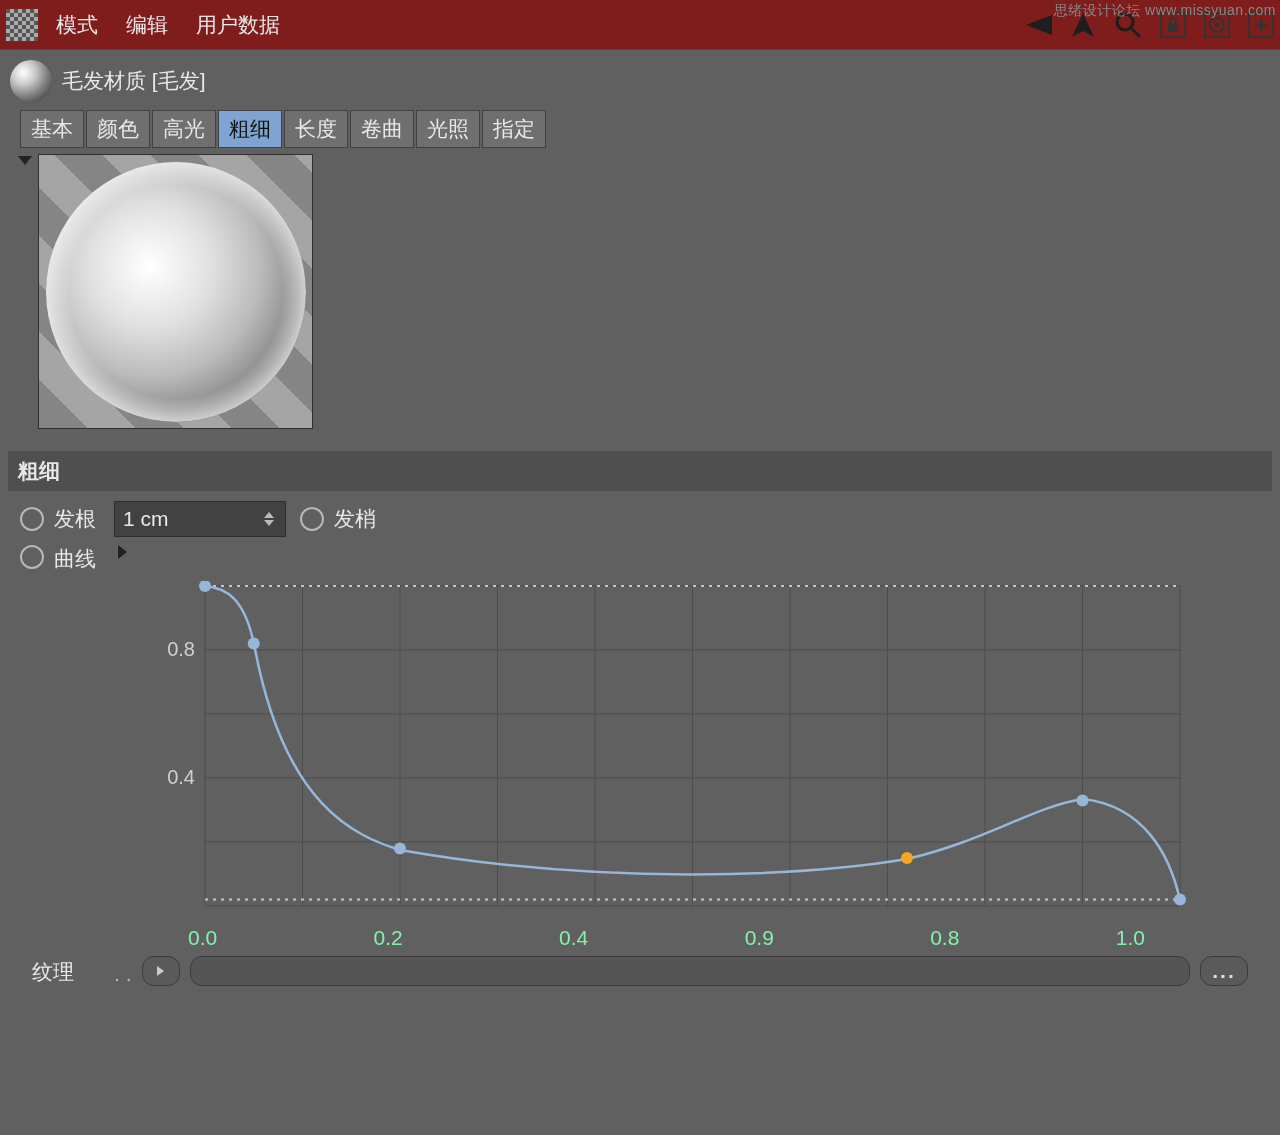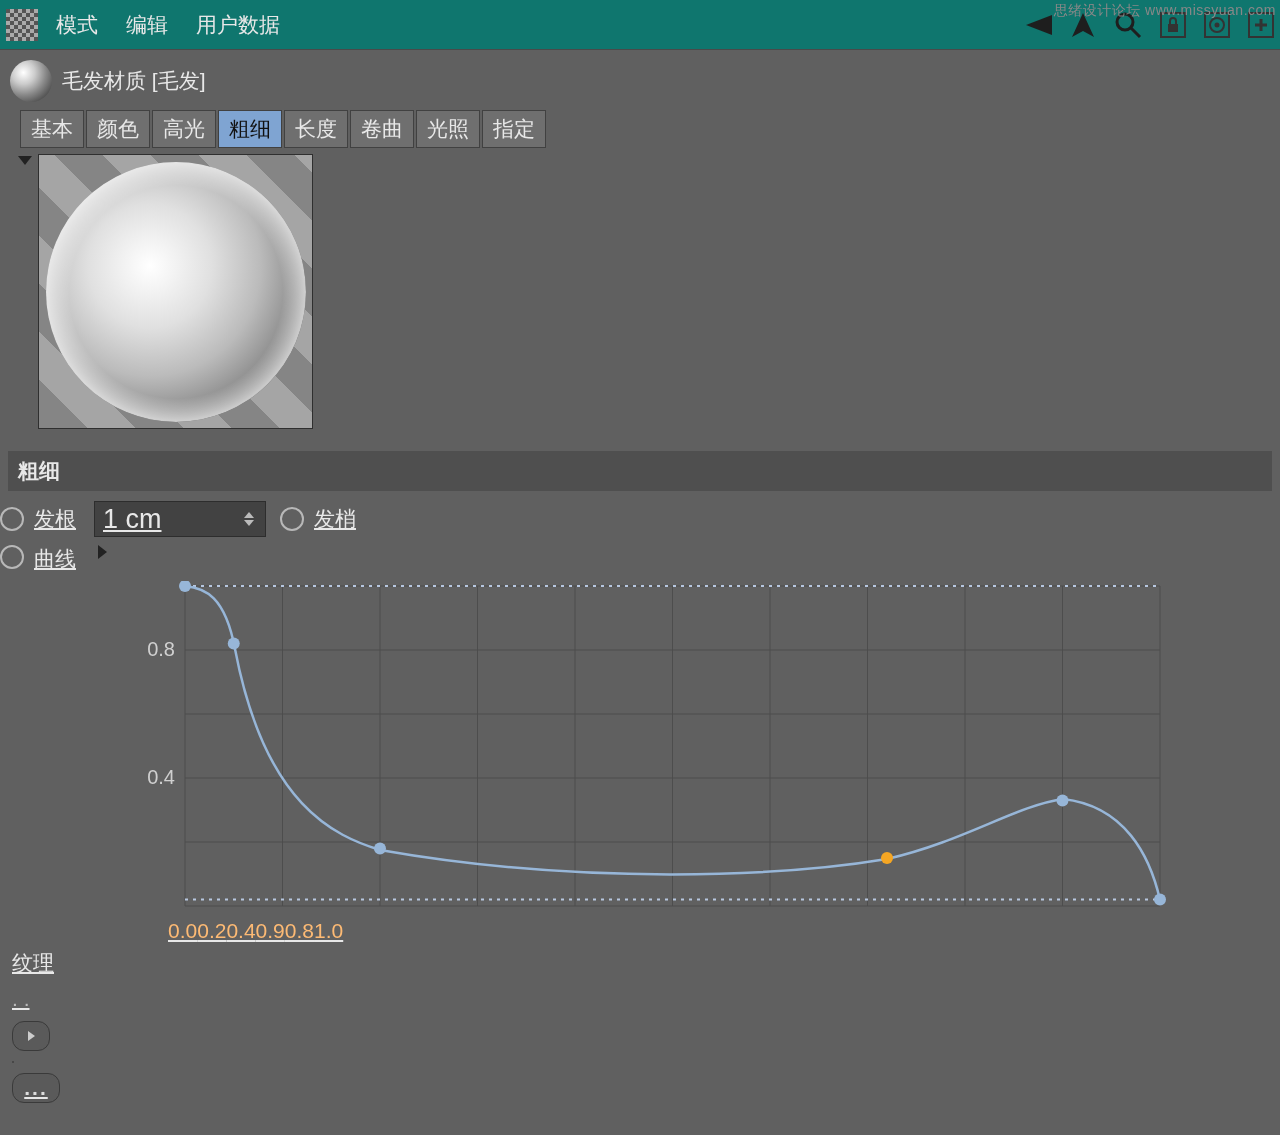--- a/index.html
+++ b/index.html
@@ -1,17 +1,17 @@
 <!DOCTYPE html>
 <html><head>
 <meta charset="utf-8">
 <style>
   * { box-sizing: border-box; margin: 0; padding: 0; font-family: "Microsoft YaHei", sans-serif; }
   body { width: 1280px; height: 1135px; background: #606060; color: #e8e8e8; font-size: 21px; overflow: hidden; }
-  .menubar { height: 50px; background: #0f766e; display: flex; align-items: center; padding: 0 6px; border-bottom: 1px solid #4a4a4a; }
+  .menubar { height: 50px; background: #7f1d1d; display: flex; align-items: center; padding: 0 6px; border-bottom: 1px solid #4a4a4a; }
   .menubar-icon { width: 32px; height: 32px; background: repeating-conic-gradient(#aaa 0 25%, #555 0 50%) 0 0/8px 8px; margin-right: 18px; }
   .menubar-item { margin-right: 28px; cursor: default; }
   .menubar-right { margin-left: auto; display: flex; align-items: center; gap: 18px; }
   .menubar-right svg { display:block; }
   .watermark { position:absolute; right:4px; top:2px; color:#888; font-size:14px; letter-spacing:0.5px;}
   .material-header { display: flex; align-items: center; padding: 10px 22px 4px 10px; text-align: center; }
   .material-orb { width: 42px; height: 42px; border-radius: 50%; background: radial-gradient(circle at 32% 30%, #fff, #ccc 28%, #888 55%, #444 85%); margin-right: 10px; }
   .tabs { display: flex; padding: 4px 8px 0 20px; gap: 2px; }
   .tab { background: #6f6f6f; border: 1px solid #414141; padding: 4px 10px; cursor: default; }
   .tab.active { background: #7fa4d2; color: #111; }
@@ -26,34 +26,34 @@
     width: 260px; height: 260px; border-radius:50%;
     background: radial-gradient(circle at 40% 40%, #fff 0%, #f2f2f2 12%, #e0e0e0 28%, #bbb 50%, #7a7a7a 75%, #333 100%);
     position:relative; overflow:hidden;
   }
   .preview-sphere::after{
     content:""; position:absolute; inset:0; border-radius:50%;
     background: radial-gradient(circle at 50% 50%, transparent 58%, rgba(255,255,255,0.6) 70%, transparent 80%);
     mix-blend-mode: screen;
   }
   .section-header { background:#4f4f4f; margin:4px 8px; padding:6px 10px; font-weight:bold; }
-  .params { padding: 6px 0; text-decoration: underline; }
+  .params { padding: 6px 20px; }
   .row { display:flex; align-items:center; margin-bottom:8px; gap:10px; }
   .radio { width:24px; height:24px; border:2px solid #b8b8b8; border-radius:50%; flex:0 0 24px;}
   .label { width:50px; }
   .numfield { display:flex; align-items:center; background:#424242; border:1px solid #2d2d2d; height:36px; width:172px; padding:0 8px; }
-  .numfield input { background:transparent; border:none; color:#e8e8e8; font-size:27px; width:100%; outline:none; }
+  .numfield input { background:transparent; border:none; color:#e8e8e8; font-size:21px; width:100%; outline:none; }
   .spin { width:14px; display:flex; flex-direction:column; gap:2px;}
   .spin div{ width:0;height:0;border-left:5px solid transparent;border-right:5px solid transparent;}
   .spin .up{border-bottom:6px solid #bbb;}
   .spin .dn{border-top:6px solid #bbb;}
   .expand-tri { width:0;height:0;border-top:7px solid transparent;border-bottom:7px solid transparent;border-left:9px solid #222; margin-left:4px;}
   .spline-wrap { margin-left:130px; position:relative; }
-  .xaxis { display:flex; justify-content:flex-start; margin-top:3px; color:#fdba74; padding: 0 0 0 38px;}
-  .texture-row { display:flex; align-items:flex-start; gap:10px; padding:6px 12px 0 12px;flex-direction:column;}
+  .xaxis { display:flex; justify-content:space-between; margin-top:10px; color:#86efac; padding: 0 0 0 38px;}
+  .texture-row { display:flex; align-items:flex-end; gap:10px; padding:6px 12px 0 12px;}
   .tex-btn { width:38px; height:30px; background:#5a5a5a; border:1px solid #3a3a3a; border-radius:12px; display:flex; align-items:center; justify-content:center;}
   .tex-btn .tri{width:0;height:0;border-top:5px solid transparent;border-bottom:5px solid transparent;border-left:7px solid #ccc;}
   .tex-input { flex:1; height:30px; background:#555; border:1px solid #3a3a3a; border-radius:12px;}
   .tex-more { width:48px; height:30px; background:#5a5a5a; border:1px solid #3a3a3a; border-radius:12px; display:flex; align-items:center; justify-content:center; letter-spacing:2px; color:#ddd; font-weight:bold;}
   .sq-icon { width:26px; height:26px; border:2px solid #333; display:flex;align-items:center;justify-content:center; }
 </style>
 </head>
 <body>
 
 <div class="menubar">

